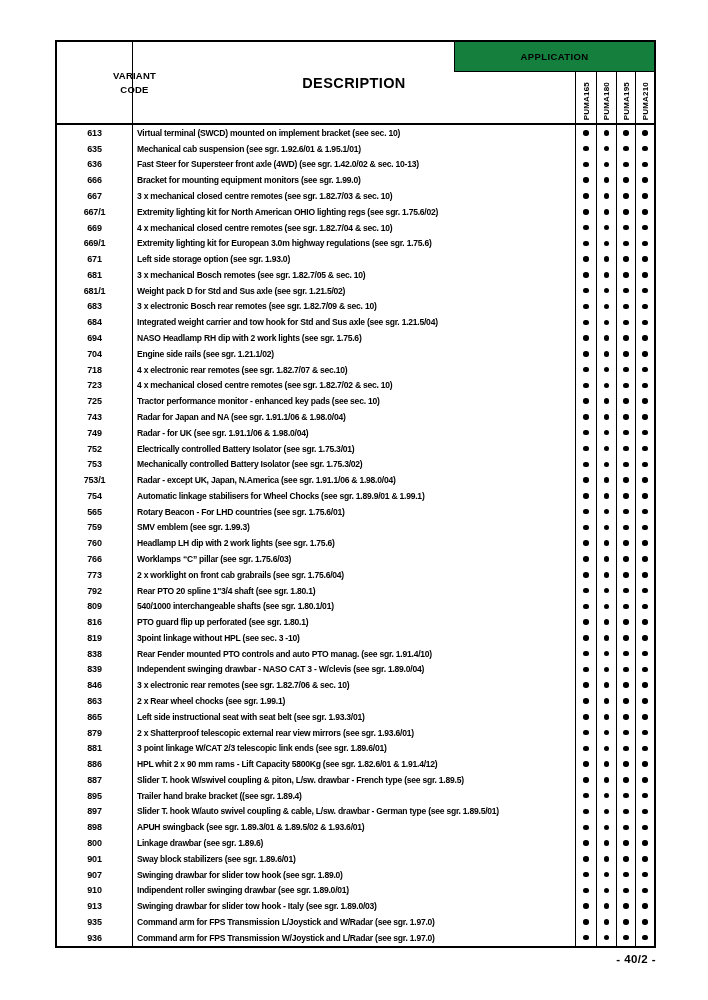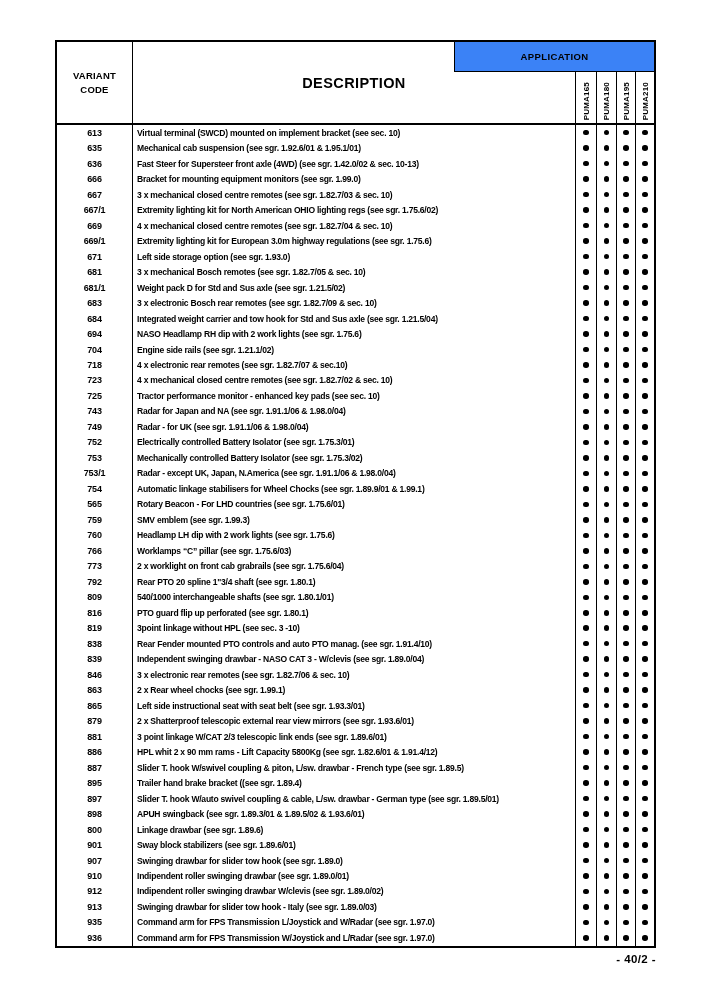--- a/index.html
+++ b/index.html
@@ -10,32 +10,32 @@
   }
   .table-wrap{
     position:absolute;left:55px;top:40px;width:601px;height:908px;
     border:2px solid #000;box-sizing:border-box;background:#fff;
   }
   
   .thead{position:relative;height:83px;border-bottom:2px solid #000;box-sizing:border-box;}
   .variant-head{
     position:absolute;left:0;top:0;width:75px;height:100%;
     display:flex;align-items:center;justify-content:center;text-align:center;
-    font-size:9.5px;font-weight:bold;line-height:1.4;letter-spacing:0.2px;white-space:pre-line;
+    font-size:9.5px;font-weight:bold;line-height:1.4;letter-spacing:0.2px;white-space:pre-line;padding-left:40px;
   }
   .desc-head{
     position:absolute;left:75px;top:0;width:443px;height:100%;
     border-left:1.5px solid #000;box-sizing:border-box;
     display:flex;align-items:center;justify-content:center;
     font-size:14.5px;font-weight:bold;letter-spacing:0.4px;
   }
   .app-box{
     position:absolute;left:397px;right:0;top:0;height:30px;
     border-left:1.5px solid #000;border-bottom:1.5px solid #000;box-sizing:border-box;
-    display:flex;align-items:center;justify-content:center;background:#3b82f6;
+    display:flex;align-items:center;justify-content:center;background:#15803d;
     font-size:9.5px;font-weight:bold;letter-spacing:0.4px;z-index:2;
   }
   .puma-cell{
     position:absolute;top:30px;bottom:0;border-left:1.5px solid #000;box-sizing:border-box;
     display:flex;align-items:flex-end;justify-content:center;padding-bottom:3px;
   }
   .puma-cell .vtext{
     writing-mode:vertical-rl;transform:rotate(180deg);
     font-size:8px;font-weight:bold;letter-spacing:0.2px;
   }
@@ -1019,38 +1019,20 @@
           <span class="dot"></span>
         </div>
     <div class="cell-app">
           <span class="dot"></span>
         </div>
     <div class="cell-app">
           <span class="dot"></span>
         </div>
   </div>
 
-  <div class="trow">
-    <div class="cell-code">912</div>
-    <div class="cell-desc">
-      <span class="dtext">Indipendent roller swinging drawbar W/clevis (see sgr. 1.89.0/02)</span>
-    </div>
-    <div class="cell-app">
-          <span class="dot"></span>
-        </div>
-    <div class="cell-app">
-          <span class="dot"></span>
-        </div>
-    <div class="cell-app">
-          <span class="dot"></span>
-        </div>
-    <div class="cell-app">
-          <span class="dot"></span>
-        </div>
-  </div>
 
   <div class="trow">
     <div class="cell-code">913</div>
     <div class="cell-desc">
       <span class="dtext">Swinging drawbar for slider tow hook - Italy (see sgr. 1.89.0/03)</span>
     </div>
     <div class="cell-app">
           <span class="dot"></span>
         </div>
     <div class="cell-app">

